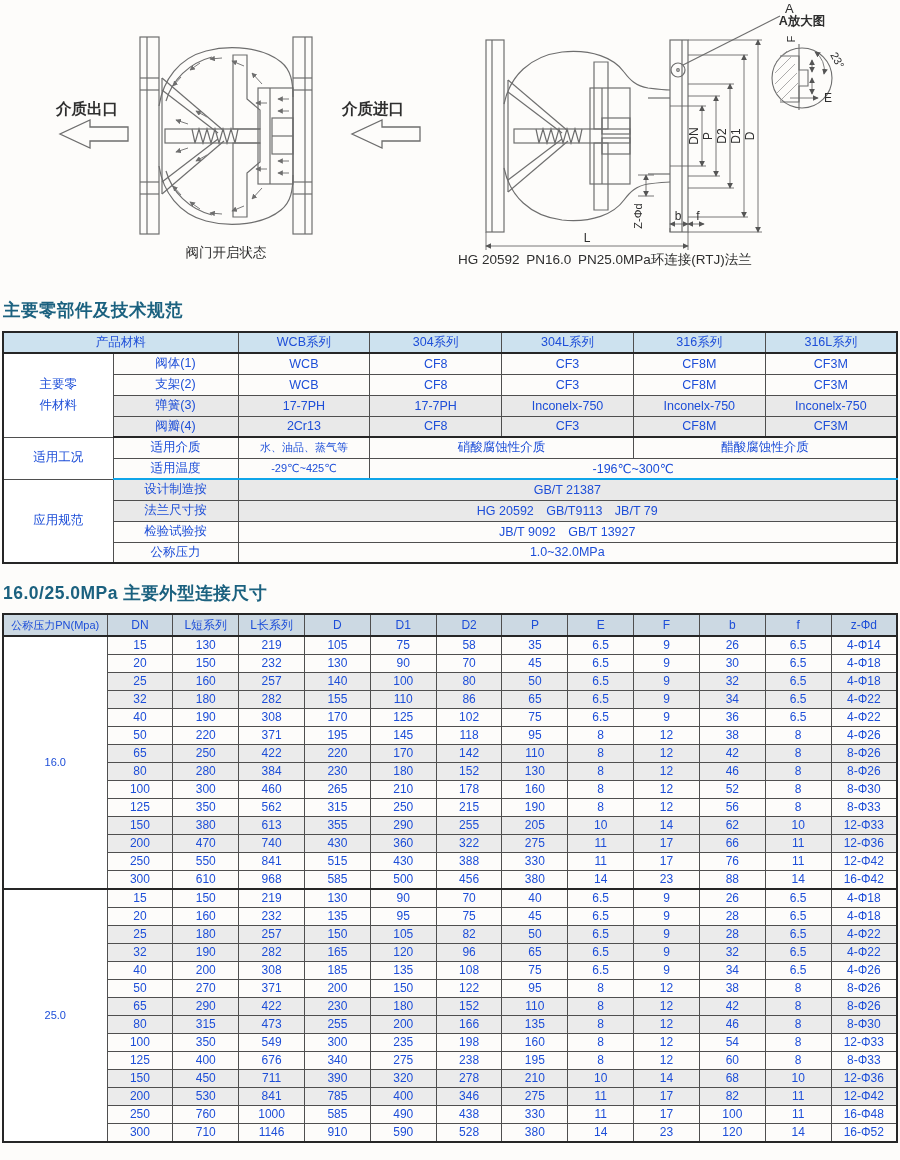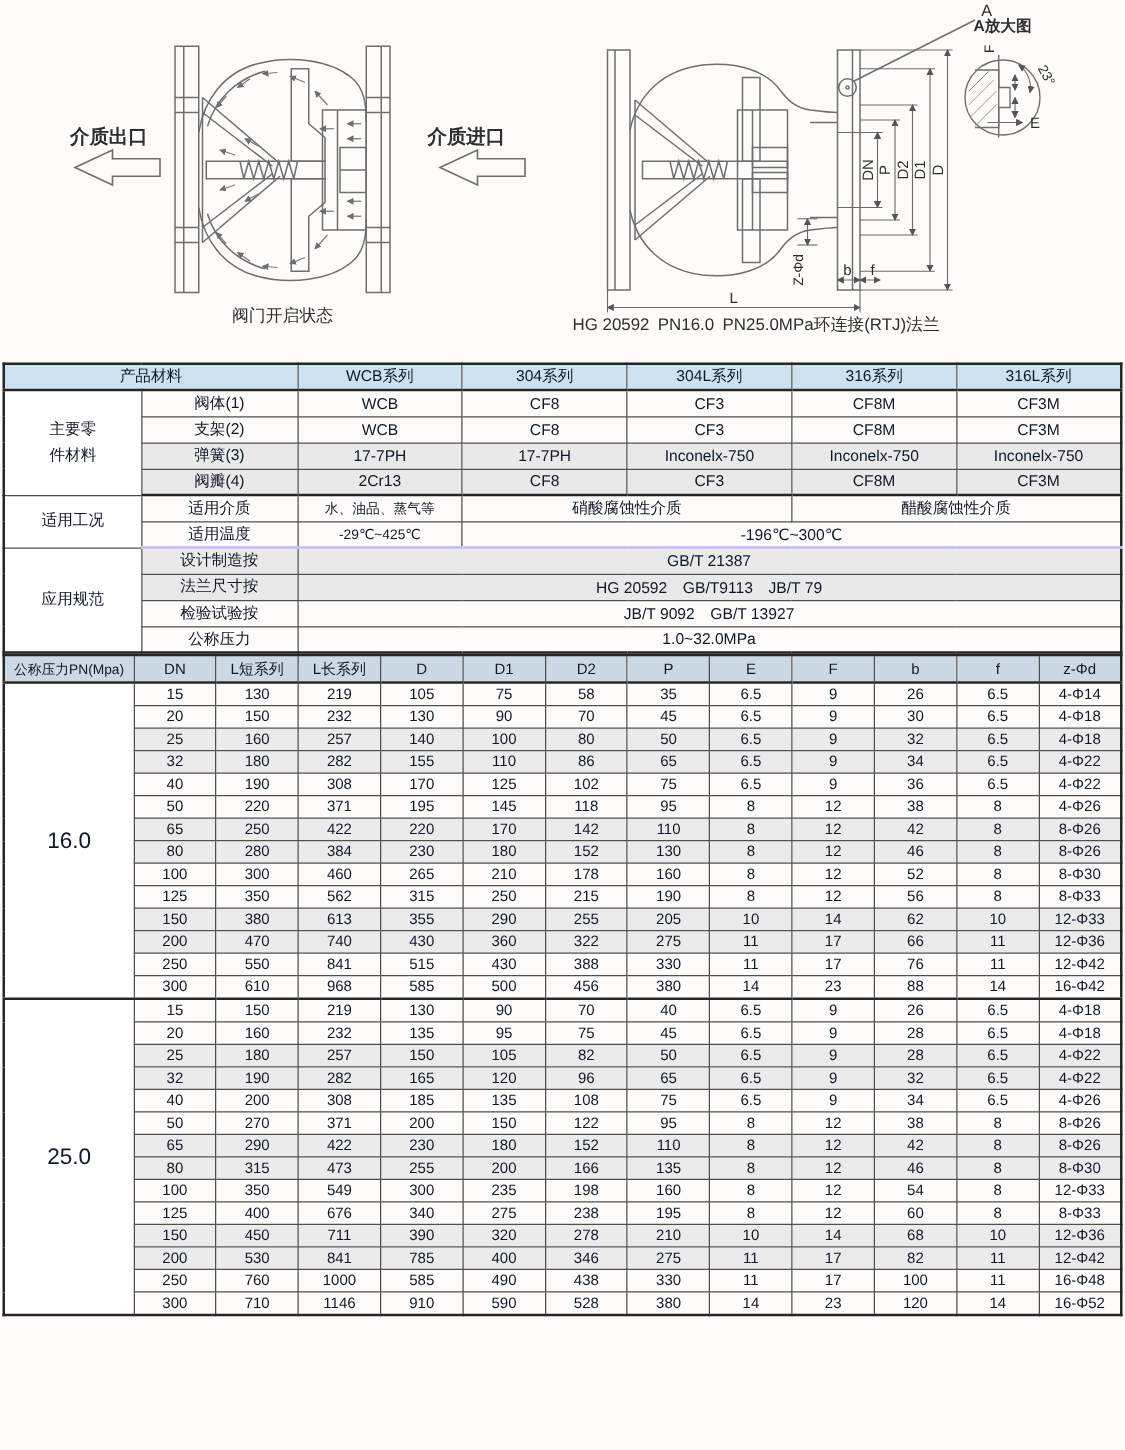--- a/index.html
+++ b/index.html
@@ -10,37 +10,37 @@
   
   .drawings { display:flex; height:290px; }
   .drawings svg { display:block; }
   .dtext { fill:#2e2e2e; }
 
   
   .sec-title { font-size:17.5px; font-weight:bold; color:#1b617f; margin:8px 0 9px 3px; letter-spacing:0.5px; }
   .sec-title.second { margin-top:17px; margin-bottom:8px; }
 
   
-  table { border-collapse:collapse; table-layout:fixed; width:896px; margin-left:2px; color:#0f172a; }
+  table { border-collapse:collapse; table-layout:fixed; width:896px; margin-left:2px; color:#1d4ed8; }
   th,td { border:1px solid #4f4f4f; text-align:center; vertical-align:middle; padding:0; font-weight:normal; overflow:hidden; white-space:nowrap; }
 
   #t1 { border:2px solid #262626; font-size:12.5px; }
   #t1 th { background:#cde2ef; height:21px; border-bottom:2px solid #262626; }
   #t1 td { height:21px; }
   #t1 td.grp { white-space:pre-line; line-height:1.7; background:#fff; }
   #t1 tr.shaded td:not(.grp) { background:#e9e9e9; }
   #t1 tbody tr:nth-child(4) td { border-bottom:2px solid #262626; }
-  #t1 tbody tr:nth-child(6) td { border-bottom:2px solid #c4b5fd; }
+  #t1 tbody tr:nth-child(6) td { border-bottom:2px solid #0ea5e9; }
   #t1 td.small { font-size:11px; }
 
   #t2 { border:2px solid #262626; font-size:12px; }
   #t2 th { background:#ccd9e3; height:22px; border-bottom:2px solid #262626; font-size:12px; }
   #t2 th.hfirst { font-size:11px;text-align:center; }
   #t2 td { height:17px; line-height:17px; }
-  #t2 td.grp { background:#fff; font-size:18px; }
+  #t2 td.grp { background:#fff; font-size:11px; }
   #t2 tr.shaded td:not(.grp) { background:#ebebeb; }
   #t2 tbody.g1 tr:first-child td { border-top:2px solid #262626; }
 </style>
 </head>
 <body>
 
 <div class="page">
 
   <div class="drawings">
 
@@ -223,20 +223,21 @@
         <text x="248" y="220" text-anchor="middle">f</text>
         <text transform="rotate(-90 192 216)" x="192" y="216" text-anchor="middle" font-size="11">Z-Φd</text>
         <text transform="rotate(-90 345 39)" x="345" y="39" text-anchor="middle" font-size="11">F</text>
         <text transform="rotate(62 384 62)" x="384" y="62" text-anchor="middle" font-size="11">23°</text>
         <text x="374" y="102" font-size="12">E</text>
       </g>
       <text class="dtext" x="8" y="264" font-size="13.5">HG 20592 PN16.0 PN25.0MPa环连接(RTJ)法兰</text>
     </svg>
   </div>
 
+  <div class="sec-title">主要零部件及技术规范</div>
 
   <table id="t1">
     <colgroup>
         <col style="width:110px">
         <col style="width:125px">
         <col span="5">
       </colgroup>
     <thead>
         <tr>
           <th colspan="2">产品材料</th>
@@ -307,20 +308,21 @@
           <td>检验试验按</td>
           <td colspan="5">JB/T 9092 GB/T 13927</td>
         </tr>
         <tr>
           <td>公称压力</td>
           <td colspan="5">1.0~32.0MPa</td>
         </tr>
       </tbody>
   </table>
 
+  <div class="sec-title second">16.0/25.0MPa 主要外型连接尺寸</div>
 
   <table id="t2">
     <colgroup>
         <col style="width:104px">
         <col span="12">
       </colgroup>
     <thead>
         <tr>
           <th class="hfirst">公称压力PN(Mpa)</th>
           <th>DN</th>

